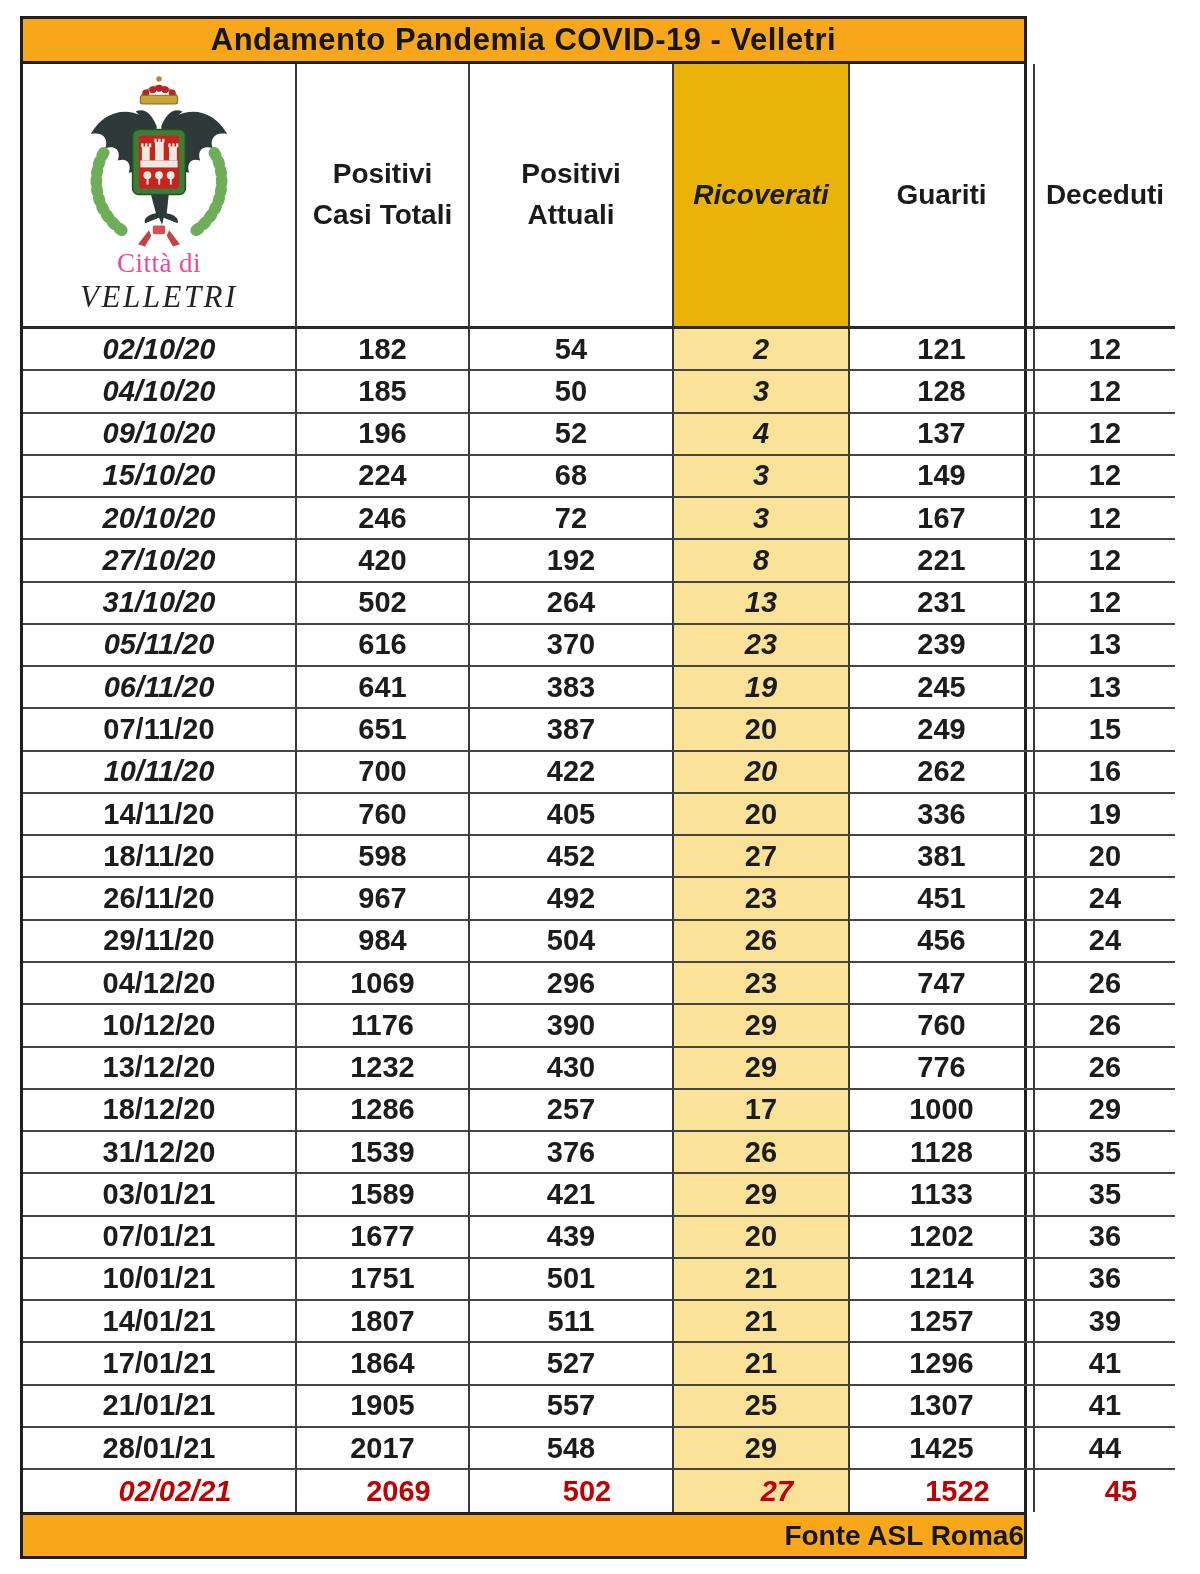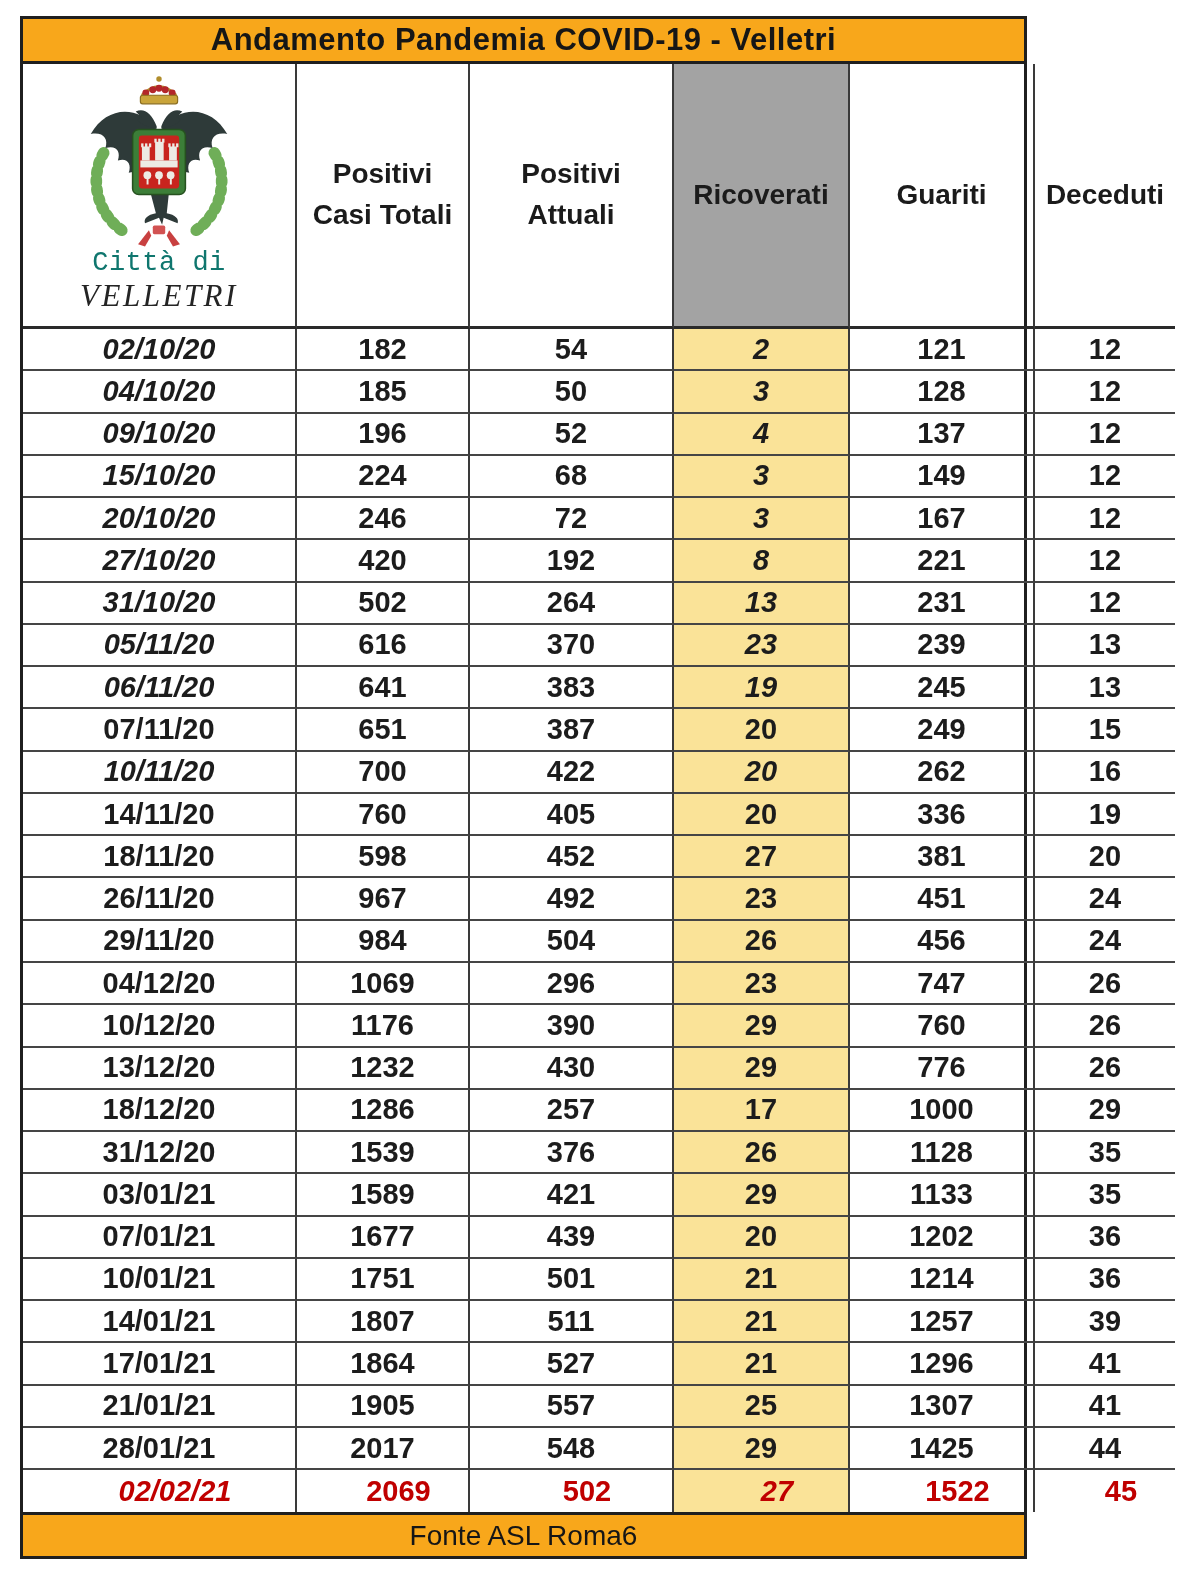--- a/index.html
+++ b/index.html
@@ -21,28 +21,28 @@
     display:grid;grid-template-columns:274px 173px 204px 176px 185px 140px;
     height:265px;
   }
   .hcell{
     border-right:2px solid #3a3a3a;border-bottom:3px solid #2a2a2a;
     display:flex;flex-direction:column;align-items:center;justify-content:center;
     text-align:center;font-weight:700;font-size:28px;line-height:1.45;color:#1b1b1b;
     box-sizing:border-box;
   }
   .hcell.last{border-right:none;}
-  .hcell.rico{background:#a3a3a3;}
+  .hcell.rico{background:#eab308;font-style:italic;}
   .logo-cell{
     border-right:2px solid #3a3a3a;border-bottom:3px solid #2a2a2a;
     display:flex;flex-direction:column;align-items:center;justify-content:flex-start;
     padding-top:8px;box-sizing:border-box;
   }
   .logo-caption1{
-    font-family:Liberation Mono, monospace;font-size:27px;color:#0f766e;
+    font-family:Liberation Serif, serif;font-size:27px;color:#ec4899;
     margin-top:-4px;letter-spacing:0.5px;
   }
   .logo-caption2{
     font-family:"Liberation Serif",serif;font-size:31px;color:#242424;
     letter-spacing:2.5px;margin-top:0px;font-style:italic;
   }
   .tbody{display:block;}
   .row{
     display:grid;grid-template-columns:274px 173px 204px 176px 185px 140px;
     height:42.28px;box-sizing:border-box;
@@ -53,22 +53,22 @@
     font-size:29px;font-weight:700;color:#1c1c1c;box-sizing:border-box;
     line-height:1;
   }
   .c.lastcol{border-right:none;}
   .row:last-child .c{border-bottom:none;}
   .c.rico{background:#FAE398;}
   .row.it .c.date, .row.it .c.rico{font-style:italic;}
   .row.red .c{color:#C00000;padding-left:32px;}
   .footer-bar{
     height:41px;background:#F8A71B;border-top:3px solid #1f1f1f;
-    display:flex;align-items:center;justify-content:center;
-    font-size:28px;font-weight:400;color:#161616;
+    display:flex;align-items:center;justify-content:flex-end;
+    font-size:28px;font-weight:700;color:#161616;
   }
 </style>
 </head>
 <body>
 
 <div class="sheet">
 
   <div class="title-bar">
     <span>Andamento Pandemia COVID-19 - Velletri</span>
   </div>

